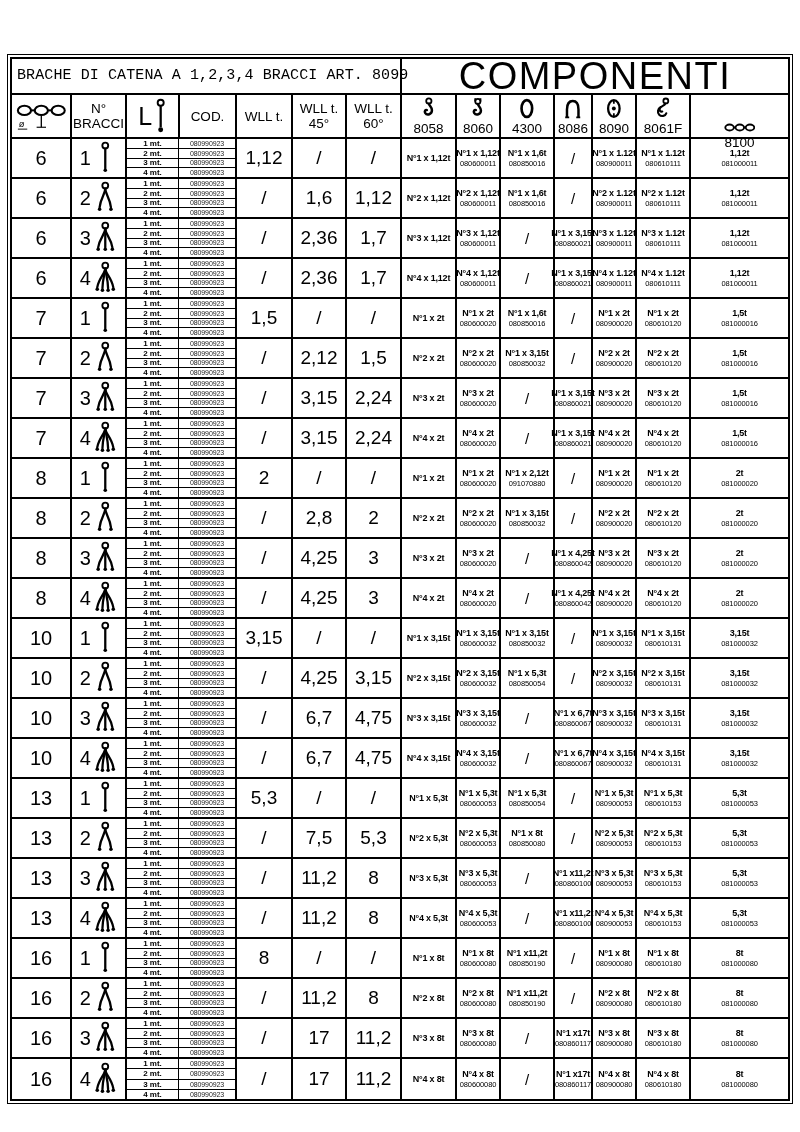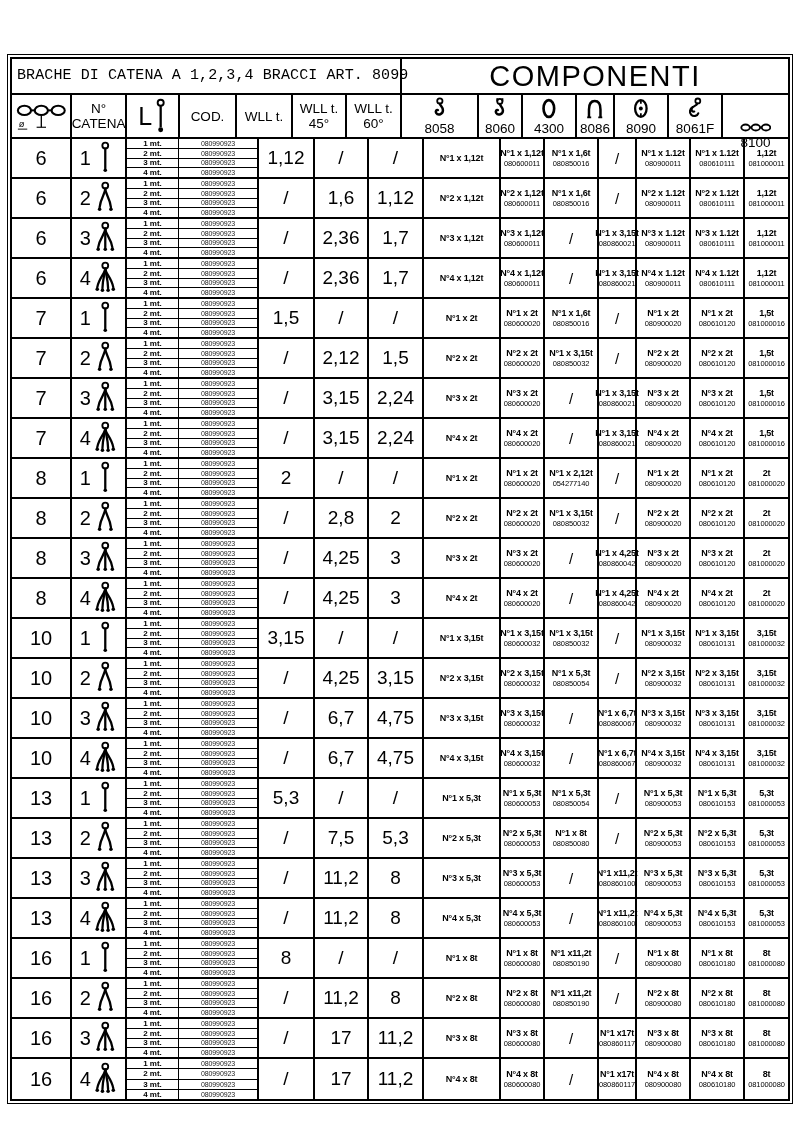--- a/index.html
+++ b/index.html
@@ -8,41 +8,41 @@
           font-family:"Liberation Sans","DejaVu Sans",sans-serif; color:#000; overflow:hidden; }
   .outer-frame { position:absolute; left:7px; top:54px; width:786px; height:1050px; border:1px solid #000; }
   .tbl { position:absolute; left:10px; top:57px; width:780px; height:1044px; border:2px solid #000;
          display:flex; flex-direction:column; background:#fff; }
   .trow { display:flex; border-bottom:2px solid #000; flex:none; }
   .h-title { height:36px; }
   .title-left { width:390px; border-right:2px solid #000; padding:1px 5px 0; display:flex;
                 flex-direction:column; justify-content:center;font-family:Liberation Mono, monospace; }
   .title-line { font-size:15px; line-height:16.5px; white-space:nowrap; letter-spacing:.1px; }
   .title-right { flex:1; display:flex; align-items:center; justify-content:center; }
-  .componenti { font-size:29px; letter-spacing:1.5px; }
+  .componenti { font-size:38px; letter-spacing:1.5px; }
   .h-cols { height:44px; }
   .hc { border-right:2px solid #000; display:flex; flex-direction:column; align-items:center;
         justify-content:center; text-align:center; }
   .hc:last-child { border-right:none;margin-top:39px; }
   .hc-label { font-size:13.5px; line-height:15px; }
   .hc-big { font-size:25px; line-height:25px; }
   .l-wrap { display:flex; align-items:center; gap:3px; }
   .ch-icon svg { display:block; }
   .ch-code { font-size:13.5px; margin-top:1px; }
   .cw1{width:60px}.cw2{width:55px}.cw3{width:53px}.cw4{width:57px}.cw5{width:56px}.cw6{width:54px}.cw7{width:55px}
-  .cp1{width:77px}.cp2{width:44px}.cp3{width:54px}.cp4{width:38px}.cp5{width:54px}.cp6{width:54px}.cp7{flex:1}
+  .cp1{width:55px}.cp2{width:44px}.cp3{width:54px}.cp4{width:38px}.cp5{width:44px}.cp6{width:54px}.cp7{flex:1}
   .tbody { display:flex; flex-direction:column; flex:1; }
   .row { display:flex; height:40px; flex:none; border-bottom:2px solid #000; }
   .row:last-child { border-bottom:none; }
   .cell { border-right:2px solid #000; display:flex; align-items:center; justify-content:center; }
   .row > .cell:last-child, .row > .c-cp.cp7 { border-right:none; }
   .c-d { width:60px; font-size:20px; }
   .c-n { width:55px; font-size:20px; gap:2px; }
   .c-n .sling svg { display:block; }
-  .subtbl { width:132px; border-right:2px solid #000; display:flex; flex-direction:column; }
+  .subtbl { width:110px; border-right:2px solid #000; display:flex; flex-direction:column; }
   .subrow { flex:1; display:flex; border-bottom:1px solid #000; min-height:0; }
   .subrow:last-child { border-bottom:none; }
   .sublen { width:52px; border-right:1px solid #000; display:flex; align-items:center;
             justify-content:center; font-size:8px; font-weight:bold; }
   .subcod { flex:1; display:flex; align-items:center; justify-content:center; font-size:7px;
             color:#222; letter-spacing:-.1px; }
   .c-w { font-size:19px; }
   .w-wll{width:56px}.w-45{width:54px}.w-60{width:55px}
   .c-cp { flex-direction:column; gap:1px; }
   .qty { font-size:9px; font-weight:bold; letter-spacing:-.2px; white-space:nowrap; }
@@ -79,21 +79,21 @@
               </g>
               <line x1="27" y1="15.5" x2="27" y2="28" stroke="#000" stroke-width="1.4"></line>
               <path d="M22 28 h10" stroke="#000" stroke-width="1.2"></path>
               <text x="3" y="28" font-size="10" fill="#000">ø</text>
               <line x1="2" y1="30" x2="12" y2="30" stroke="#000" stroke-width="1"></line>
             </svg>
           </span>
       </div>
       <div class="hc cw2">
         <span class="hc-label">N°</span>
-        <span class="hc-label">CATENA</span>
+        <span class="hc-label">BRACCI</span>
       </div>
       <div class="hc cw3">
         <span class="l-wrap">
           <span class="hc-big">L</span>
           <span class="ch-icon" id="lsling-icon">
               <svg viewBox="0 0 12 38" style="height:36px">
                 <circle cx="6" cy="5" r="3.2" stroke="#000" stroke-width="2" fill="none"></circle>
                 <line x1="6" y1="8.5" x2="6" y2="31" stroke="#000" stroke-width="2.4"></line>
                 <circle cx="6" cy="33.5" r="2.6" fill="#000"></circle>
               </svg>
@@ -762,21 +762,21 @@
     <div class="cell c-w w-60">/</div>
     <div class="cell c-cp cp1">
             <span class="qty">N°1 x 2t</span>
           </div>
     <div class="cell c-cp cp2">
             <span class="qty">N°1 x 2t</span>
             <span class="code">080600020</span>
           </div>
     <div class="cell c-cp cp3">
             <span class="qty">N°1 x 2,12t</span>
-            <span class="code">054277140</span>
+            <span class="code">091070880</span>
           </div>
     <div class="cell c-cp cp4 slash-cell">
             <span class="qty">/</span>
           </div>
     <div class="cell c-cp cp5">
             <span class="qty">N°1 x 2t</span>
             <span class="code">080900020</span>
           </div>
     <div class="cell c-cp cp6">
             <span class="qty">N°1 x 2t</span>

